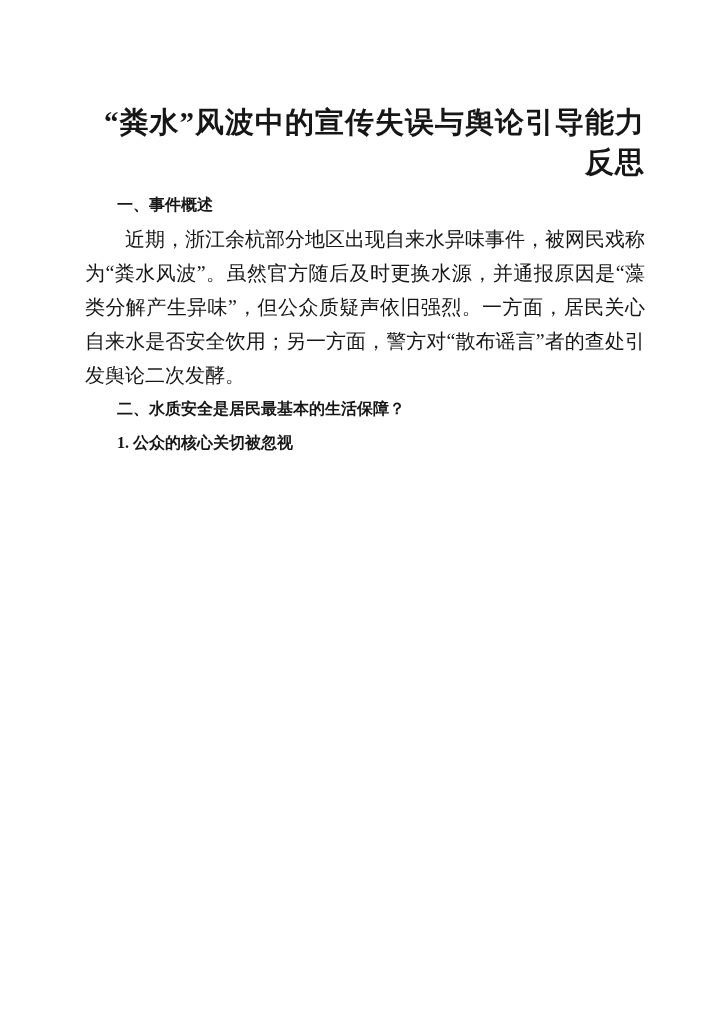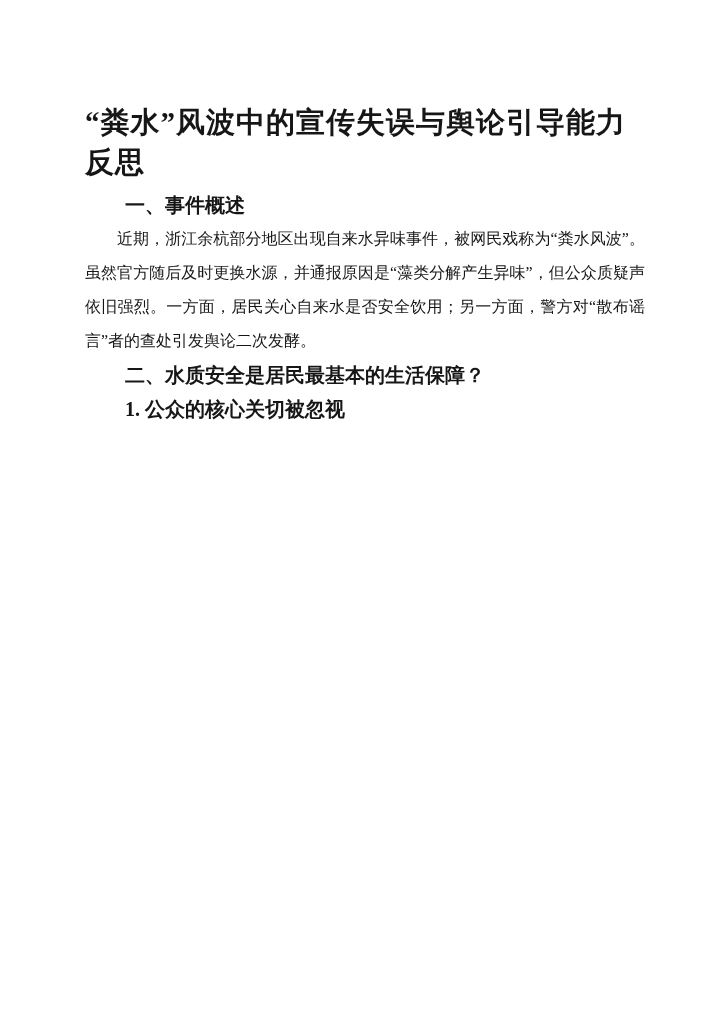--- a/index.html
+++ b/index.html
@@ -20,42 +20,42 @@
       background: #ffffff;
       color: #161616;
       font-family: "Liberation Serif", "DejaVu Serif", serif;
       overflow: hidden;
     }
     .doc-title {
       margin: 0 0 6px 0;
       font-size: 29px;
       line-height: 40px;
       font-weight: bold;
-      text-align: left;
+      text-align: right;
       letter-spacing: 1px;
     }
     .sec-heading {
       margin: 0;
-      font-size: 20px;
+      font-size: 16px;
       line-height: 34px;
       font-weight: bold;
       text-indent: 2em;
       font-family: "Liberation Sans", "DejaVu Sans", sans-serif;
     }
     .sub-heading {
       margin: 0;
-      font-size: 20px;
+      font-size: 16px;
       line-height: 34px;
       font-weight: bold;
       text-indent: 2em;
       font-family: "Liberation Serif", "DejaVu Serif", serif;
     }
     .body-para {
       margin: 0;
-      font-size: 16px;
+      font-size: 20px;
       line-height: 34px;
       text-align: justify;
       text-indent: 2em;
     }
   </style>
 </head>
 <body>
 
 <div class="page">
   <h1 class="doc-title">“粪水”风波中的宣传失误与舆论引导能力反思</h1>

